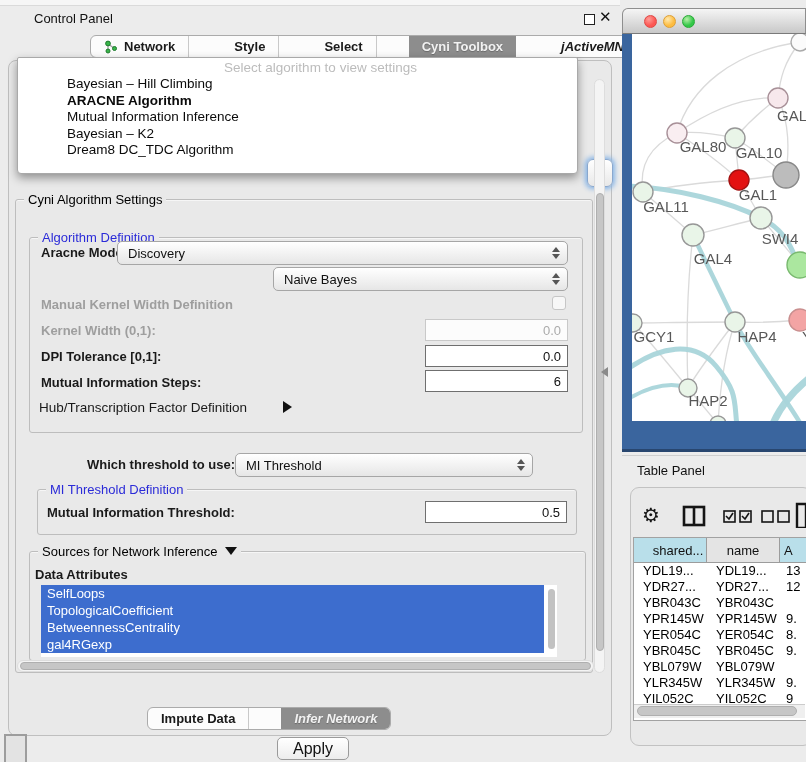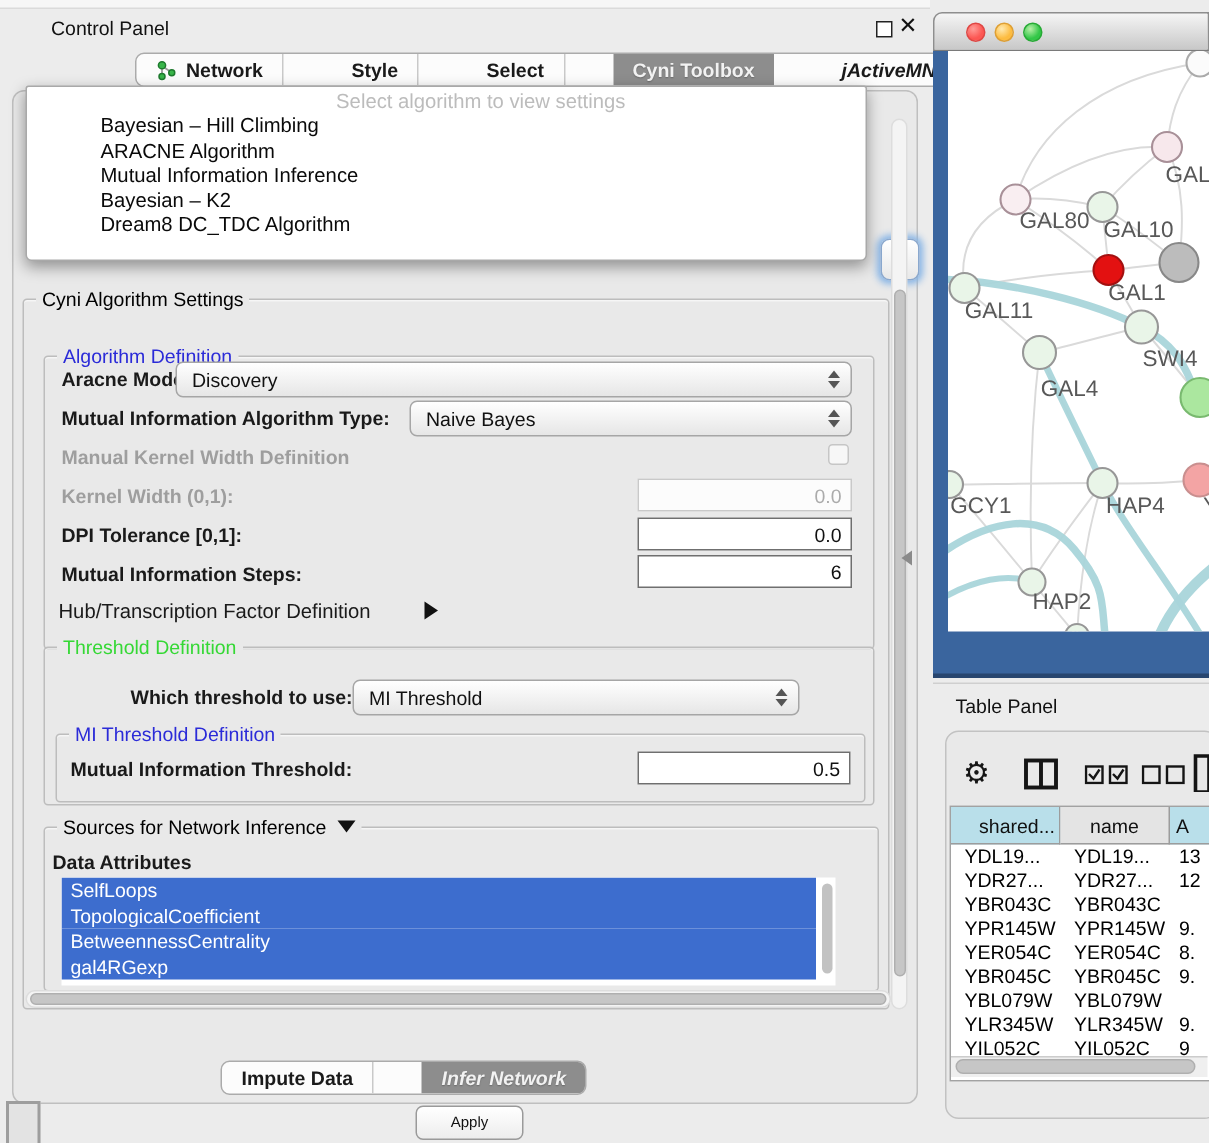--- a/index.html
+++ b/index.html
@@ -51,27 +51,27 @@
   
   #attrList { left:40px; top:584px; width:516px; height:72px; background:#fff; overflow:hidden; }
   .attr-item { height:17px; line-height:17px; width:503px; background:#3D6DCE; color:#fff; font-size:13px; padding-left:6px; white-space:nowrap; }
   #attrThumb { left:547px; top:588px; width:7px; height:60px; background:#C2C2C2; border-radius:4px; }
 
   
   .scroll-track { position:absolute; background:#F4F4F4; border:1px solid #DDDDDD; border-radius:6px; }
   .scroll-thumb { position:absolute; background:#C6C6C6; border:1px solid #AFAFAF; border-radius:6px; }
 
   
-  #applyBtn { left:268px; top:676px; width:72px; height:23px; background:linear-gradient(#FFFFFF,#EDEDED); border:1px solid #9A9A9A; border-radius:5px; font-size:10px; color:#111; display:flex; align-items:center; justify-content:center; }
+  #applyBtn { left:268px; top:676px; width:72px; height:23px; background:linear-gradient(#FFFFFF,#EDEDED); border:1px solid #9A9A9A; border-radius:5px; font-size:16px; color:#111; display:flex; align-items:center; justify-content:center; }
 
   
   #ddOverlay { left:17px; top:57px; width:561px; height:117px; background:#FFFFFF; border:1px solid #A9A9A9; border-radius:2px 2px 4px 4px; box-shadow:0 4px 10px rgba(0,0,0,.38); z-index:50;padding-left:46px; }
   #ddPlaceholder { text-align:center; font-size:13.5px; color:#BCBCBC; padding-top:2px; height:18px; }
   .dd-item { font-size:13.5px; color:#0A0A0A; line-height:16.5px; padding-left:3px; white-space:nowrap; }
-  .dd-item.bold { font-weight:normal; }
+  .dd-item.bold { font-weight:bold; }
 
   
   #bgCombo { left:578px; top:98px; width:26px; height:28px; border:1px solid #8AA8CE; border-radius:6px; background:linear-gradient(#fff,#E8E8E8); box-shadow:0 0 5px 2px #86B4E6; display:flex; flex-direction:column; align-items:center; justify-content:center; gap:2px; }
   #bgVline { left:588px; top:84px; width:1px; height:100px; background:#C8C8C8; }
 
   
   #collapseArrow { left:601px; top:367px; width:0; height:0; border-top:5px solid transparent; border-bottom:5px solid transparent; border-right:7px solid #8A8A8A; }
 
   
   #dockIcon { left:4px; top:734px; width:23px; height:30px; border:2px solid #9D9D9D; background:#E3E3E3; }
@@ -155,43 +155,39 @@
     <span class="gtitle blue">Algorithm Definition</span>
   </div>
   <span class="lbl b abs" style="left:32px; top:184px;">Aracne Mode:</span>
   <div class="combo" style="left:108px; top:180px; width:451px;">
     <span class="cval">Discovery</span>
     <span class="arrows">
         <span class="tri-up"></span>
         <span class="tri-dn"></span>
       </span>
   </div>
-  <span class="lbl b abs" style="left:32px; top:210px;">Mutual Information Algorithm Type:</span>
   <div class="combo" style="left:264px; top:206px; width:295px;">
     <span class="cval">Naive Bayes</span>
     <span class="arrows">
         <span class="tri-up"></span>
         <span class="tri-dn"></span>
       </span>
   </div>
   <span class="lbl b dis abs" style="left:32px; top:236px;">Manual Kernel Width Definition</span>
   <div class="chk" style="left:543px; top:235px;"></div>
   <span class="lbl b dis abs" style="left:32px; top:262px;">Kernel Width (0,1):</span>
   <input class="inp disabled abs" style="left: 416px; top: 258px; width: 143px;" readonly="" value="0.0">
   <span class="lbl b abs" style="left:32px; top:288px;">DPI Tolerance [0,1]:</span>
   <input class="inp abs" style="left: 416px; top: 284px; width: 143px;" value="0.0">
   <span class="lbl b abs" style="left:32px; top:314px;">Mutual Information Steps:</span>
   <input class="inp abs" style="left: 416px; top: 309px; width: 143px;" value="6">
 
   <span class="lbl abs" style="left:30px; top:339px; font-size:13.5px;">Hub/Transcription Factor Definition</span>
   <span class="tri-right" style="left:274px; top:340px;"></span>
 
-  <div class="groupbox" style="left:20px; top:370px; width:554px; height:106px;">
-    <span class="gtitle green">Threshold Definition</span>
-  </div>
   <span class="lbl b abs" style="left:78px; top:396px;">Which threshold to use:</span>
   <div class="combo" style="left:226px; top:392px; width:298px;">
     <span class="cval">MI Threshold</span>
     <span class="arrows">
         <span class="tri-up"></span>
         <span class="tri-dn"></span>
       </span>
   </div>
   <div class="groupbox" style="left:28px; top:428px; width:540px; height:46px;">
     <span class="gtitle blue">MI Threshold Definition</span>

